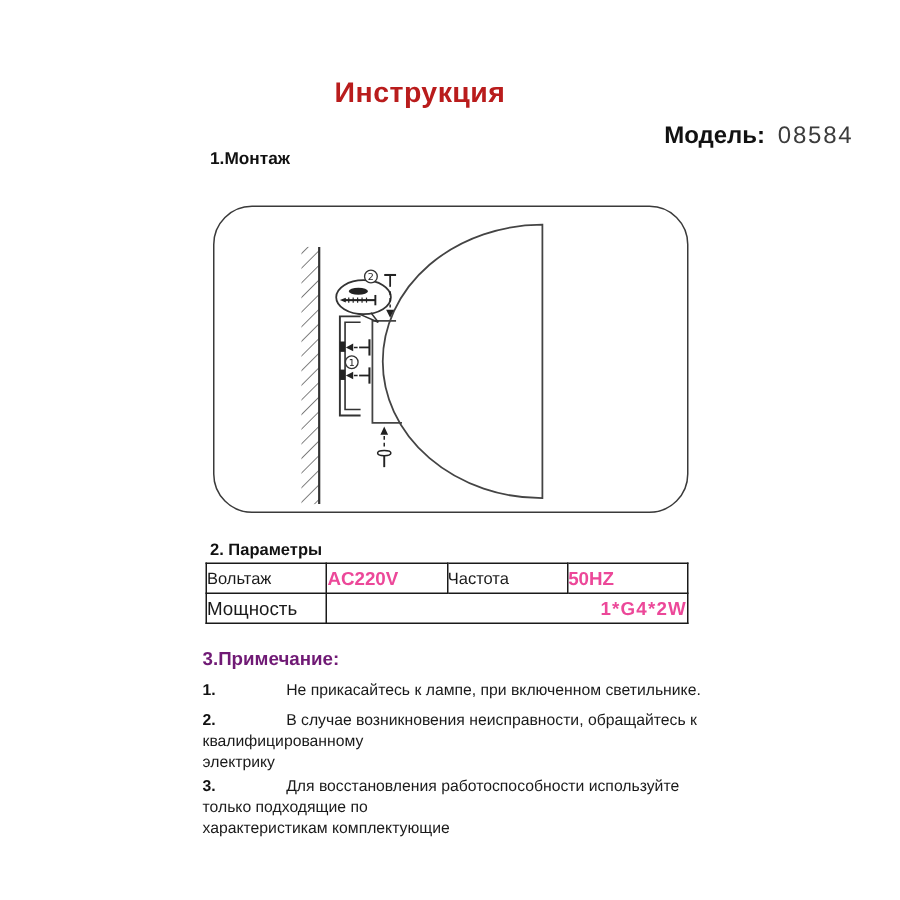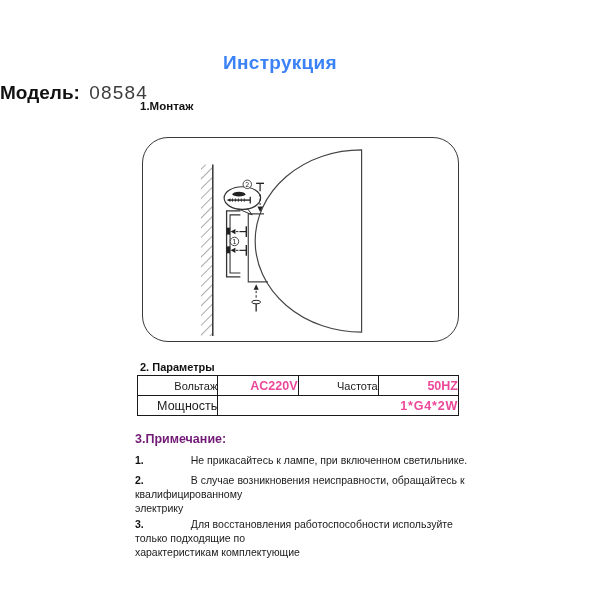--- a/index.html
+++ b/index.html
@@ -2,44 +2,44 @@
 <html><head>
 <meta charset="utf-8">
 <style>
   html,body{margin:0;padding:0;background:#fff;}
   .page{
     position:relative;width:600px;height:600px;background:#ffffff;
     font-family:"Liberation Sans","DejaVu Sans",sans-serif;color:#1a1a1a;overflow:hidden;
   }
   .doc-title{
     position:absolute;top:52px;left:0;width:560px;text-align:center;
-    font-size:19px;font-weight:700;letter-spacing:.3px;color:#3b82f6;
+    font-size:19px;font-weight:700;letter-spacing:.3px;color:#b91c1c;
   }
   .model-line{
-    position:absolute;top:82px;left:0;width:569px;text-align:left;font-size:19px;
+    position:absolute;top:82px;left:0;width:569px;text-align:right;font-size:16px;
   }
   .model-line .lbl{font-weight:700;color:#111;}
   .model-line .val{color:#3c3c3c;letter-spacing:1.2px;margin-left:4px;}
   .sec1-heading{
     position:absolute;top:100px;left:140px;font-size:11.5px;font-weight:700;color:#111;
   }
   .diagram-frame{
     position:absolute;top:137px;left:142px;width:315px;height:203px;
     border:1.5px solid #3a3a3a;border-radius:26px;background:#fff;
   }
   .diagram-frame svg{display:block;}
   .sec2-heading{
     position:absolute;top:361px;left:140px;font-size:11px;font-weight:700;color:#111;
   }
   table.params{
     position:absolute;top:375px;left:137px;width:322px;
     border-collapse:collapse;table-layout:fixed;
   }
   table.params td{
-    border:1.6px solid #1a1a1a;height:19px;text-align:right;
+    border:1.6px solid #1a1a1a;height:19px;text-align:left;
     font-size:11px;color:#1a1a1a;padding:0;
   }
   table.params td.bold{font-weight:700;font-size:12.5px;color:#ec4899;}
   table.params td.power-label{font-size:12.5px;}
   table.params td.power-value{text-align:right;padding-left:18px;letter-spacing:.8px;}
   .notes{position:absolute;top:432px;left:135px;width:344px;}
   .notes-heading{font-size:12.5px;font-weight:700;color:#701a75;margin:0 0 7px 0;}
   .note{font-size:10.5px;line-height:14px;margin:0 0 6px 0;color:#1a1a1a;}
   .note .num{font-weight:700;margin-right:3px;color:#111;}
   .note .txt{white-space:pre-line;padding-left:44px;}

